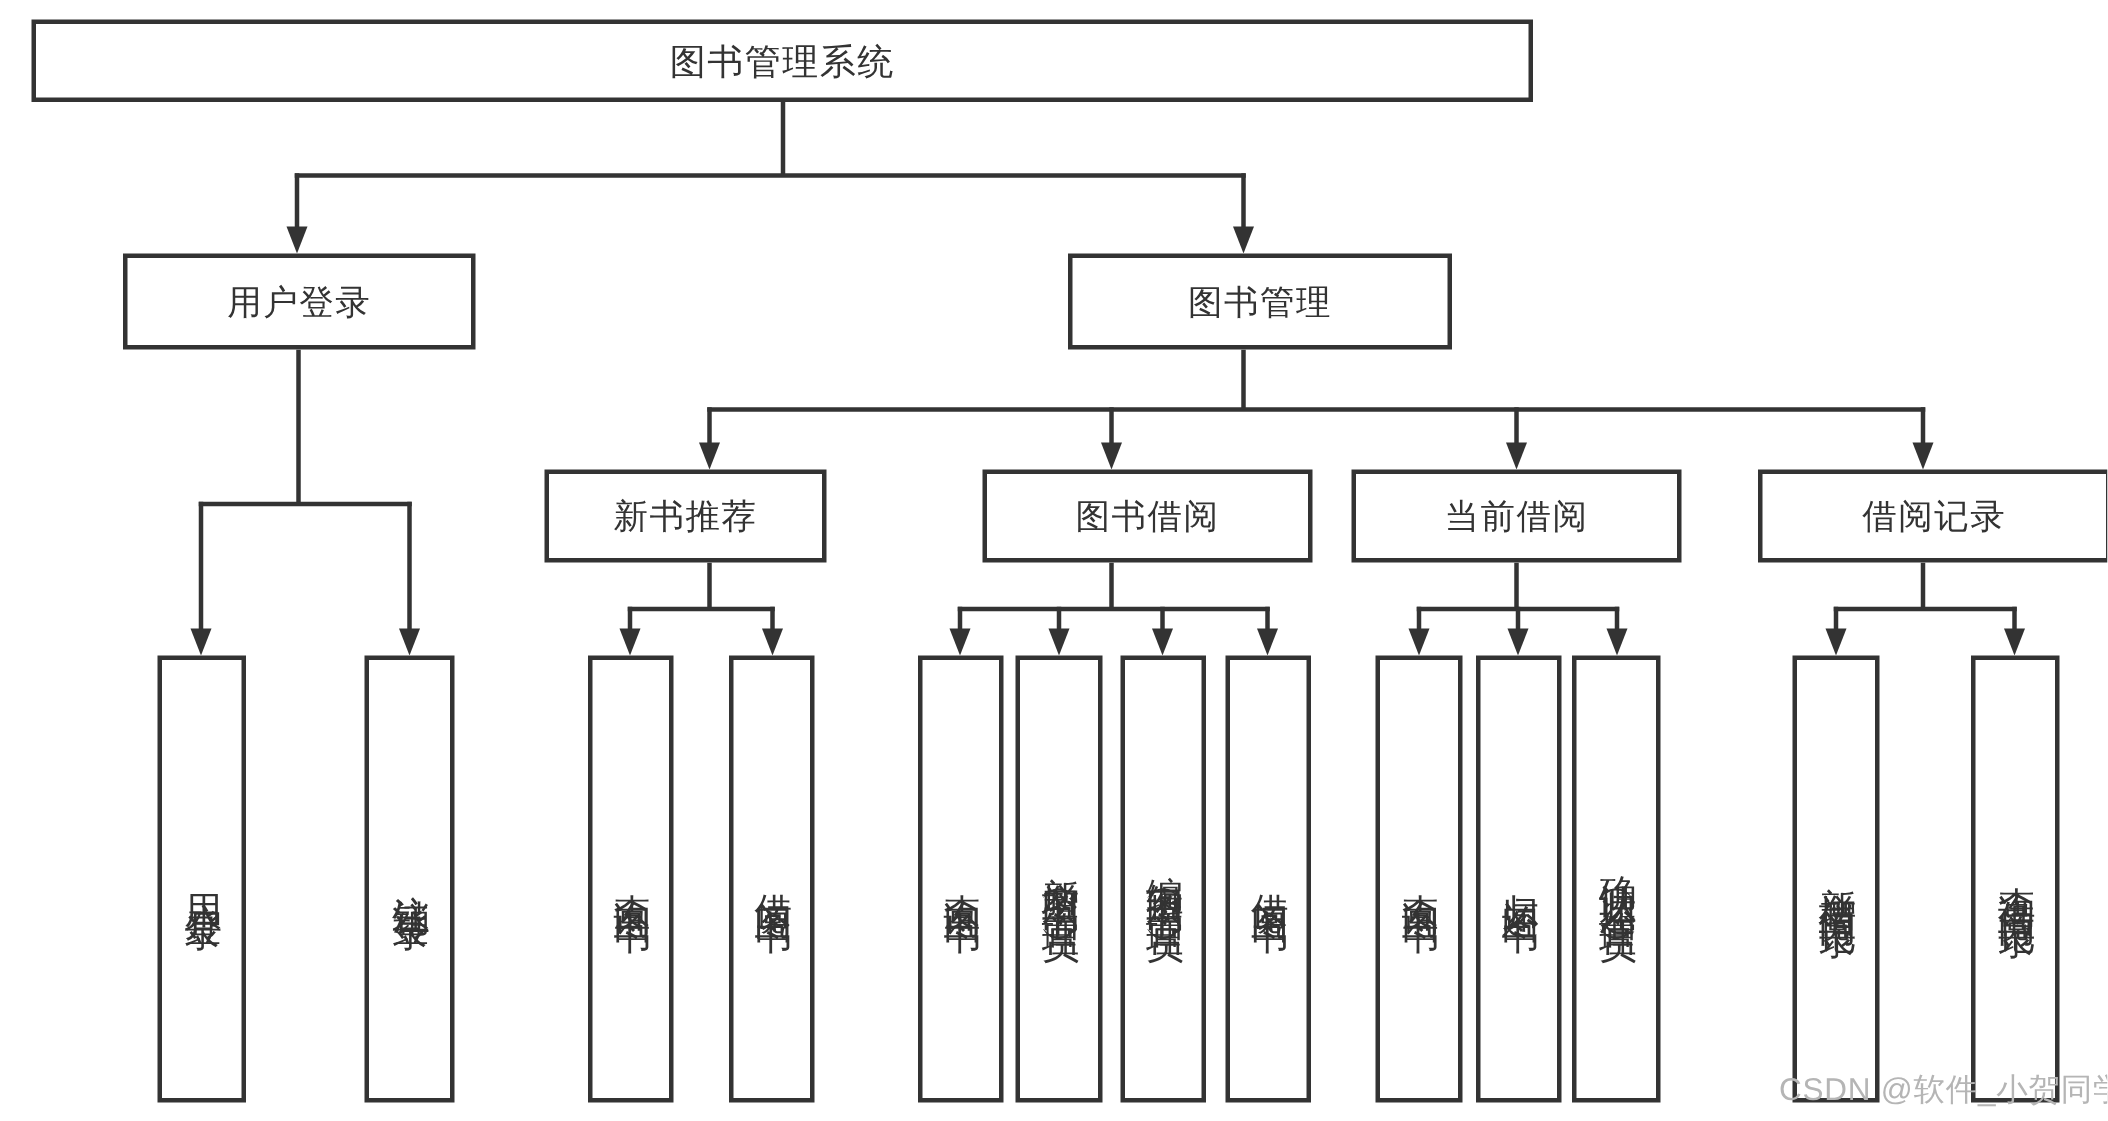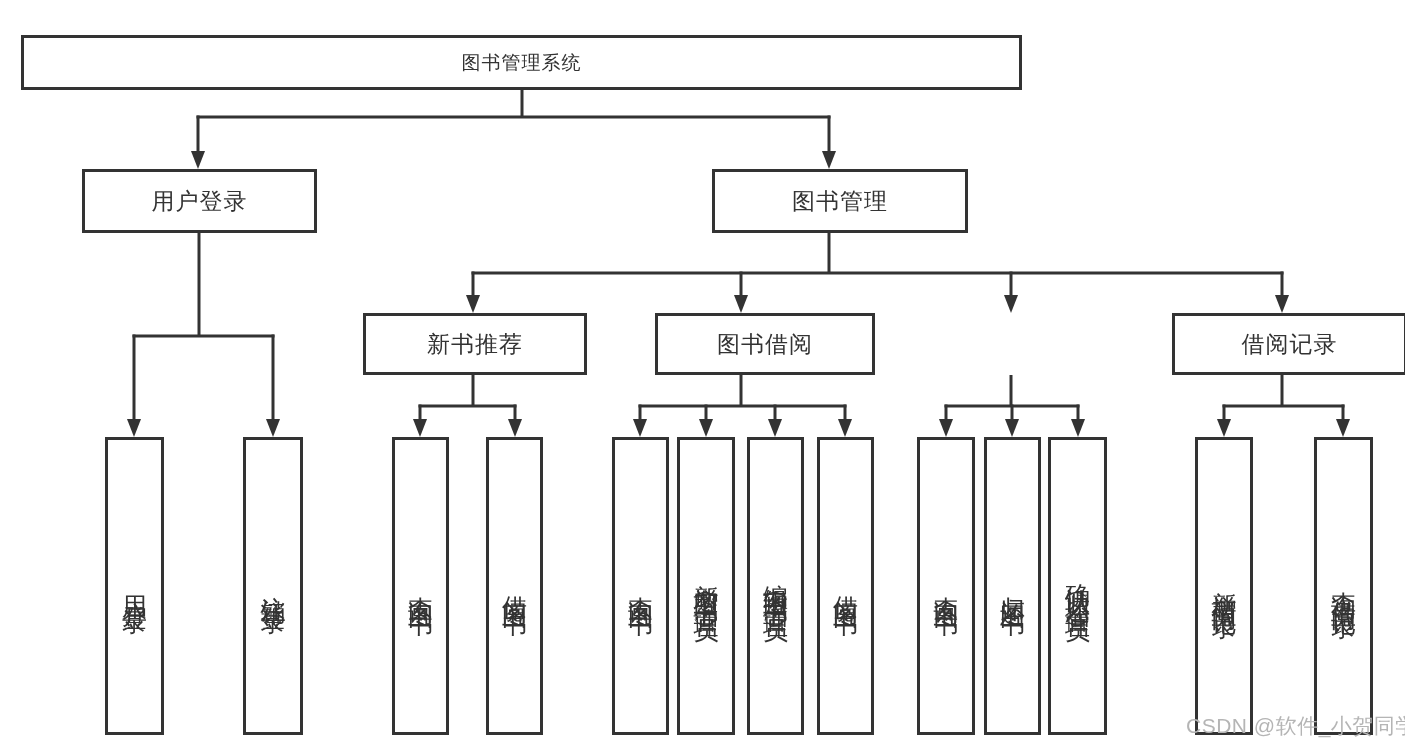--- a/index.html
+++ b/index.html
@@ -7,21 +7,21 @@
     position:relative; width:1405px; height:747px; background:#ffffff;
     font-family:"Liberation Sans", sans-serif; color:#333333; overflow:hidden;
   }
   #wires { position:absolute; left:0; top:0; width:1405px; height:747px; }
   .box {
     position:absolute; box-sizing:border-box; background:#ffffff;
     border:3px solid #333333; display:flex; align-items:center; justify-content:center;
     color:#333333; text-align:center;
   }
   .hbox { font-size:23px; letter-spacing:1px; }
-  .root { font-size:19px;margin-top:22px; }
+  .root { font-size:24px; }
   .vbox {
     writing-mode:vertical-rl; text-orientation:mixed;
     font-size:25px; letter-spacing:5px; line-height:1;
     top:437px; height:298px;
   }
   .watermark {
     position:absolute; left:1186px; top:712px; font-size:21px;
     color:#b5b5b5; letter-spacing:0.5px; white-space:nowrap;
   }
   svg line { stroke:#333333; stroke-width:3; }
@@ -106,22 +106,23 @@
       <line x1="1343" y1="404.5" x2="1343" y2="421"></line>
       <polygon points="1336,419 1350,419 1343,437"></polygon>
     </g>
   </svg>
 
   <div class="box hbox root" style="left:21px; top:13px; width:1001px; height:55px;">图书管理系统</div>
 
   <div class="box hbox" style="left:82px; top:169px; width:235px; height:64px;">用户登录</div>
   <div class="box hbox" style="left:712px; top:169px; width:256px; height:64px;">图书管理</div>
 
-  <div class="box hbox" style="left:363px; top:313px; width:224px; height:62px;">新书推荐</div>
+  <div class="box hbox" style="left:363px; top:313px; width:188px; height:62px;">新书推荐</div>
   <div class="box hbox" style="left:631px; top:313px; width:220px; height:62px;margin-left:24px;">图书借阅</div>
+  <div class="box hbox" style="left:901px; top:313px; width:220px; height:62px;">当前借阅</div>
   <div class="box hbox" style="left:1172px; top:313px; width:235px; height:62px;">借阅记录</div>
 
   <div class="box vbox" style="left:105px; width:59px;">用户登录</div>
   <div class="box vbox" style="left:243px; width:60px;">注销登录</div>
 
   <div class="box vbox" style="left:392px; width:57px;">查询图书</div>
   <div class="box vbox" style="left:486px; width:57px;">借阅图书</div>
 
   <div class="box vbox" style="left:612px; width:57px;">查询图书</div>
   <div class="box vbox" style="left:677px; width:58px;">新增图书（管理员）</div>

